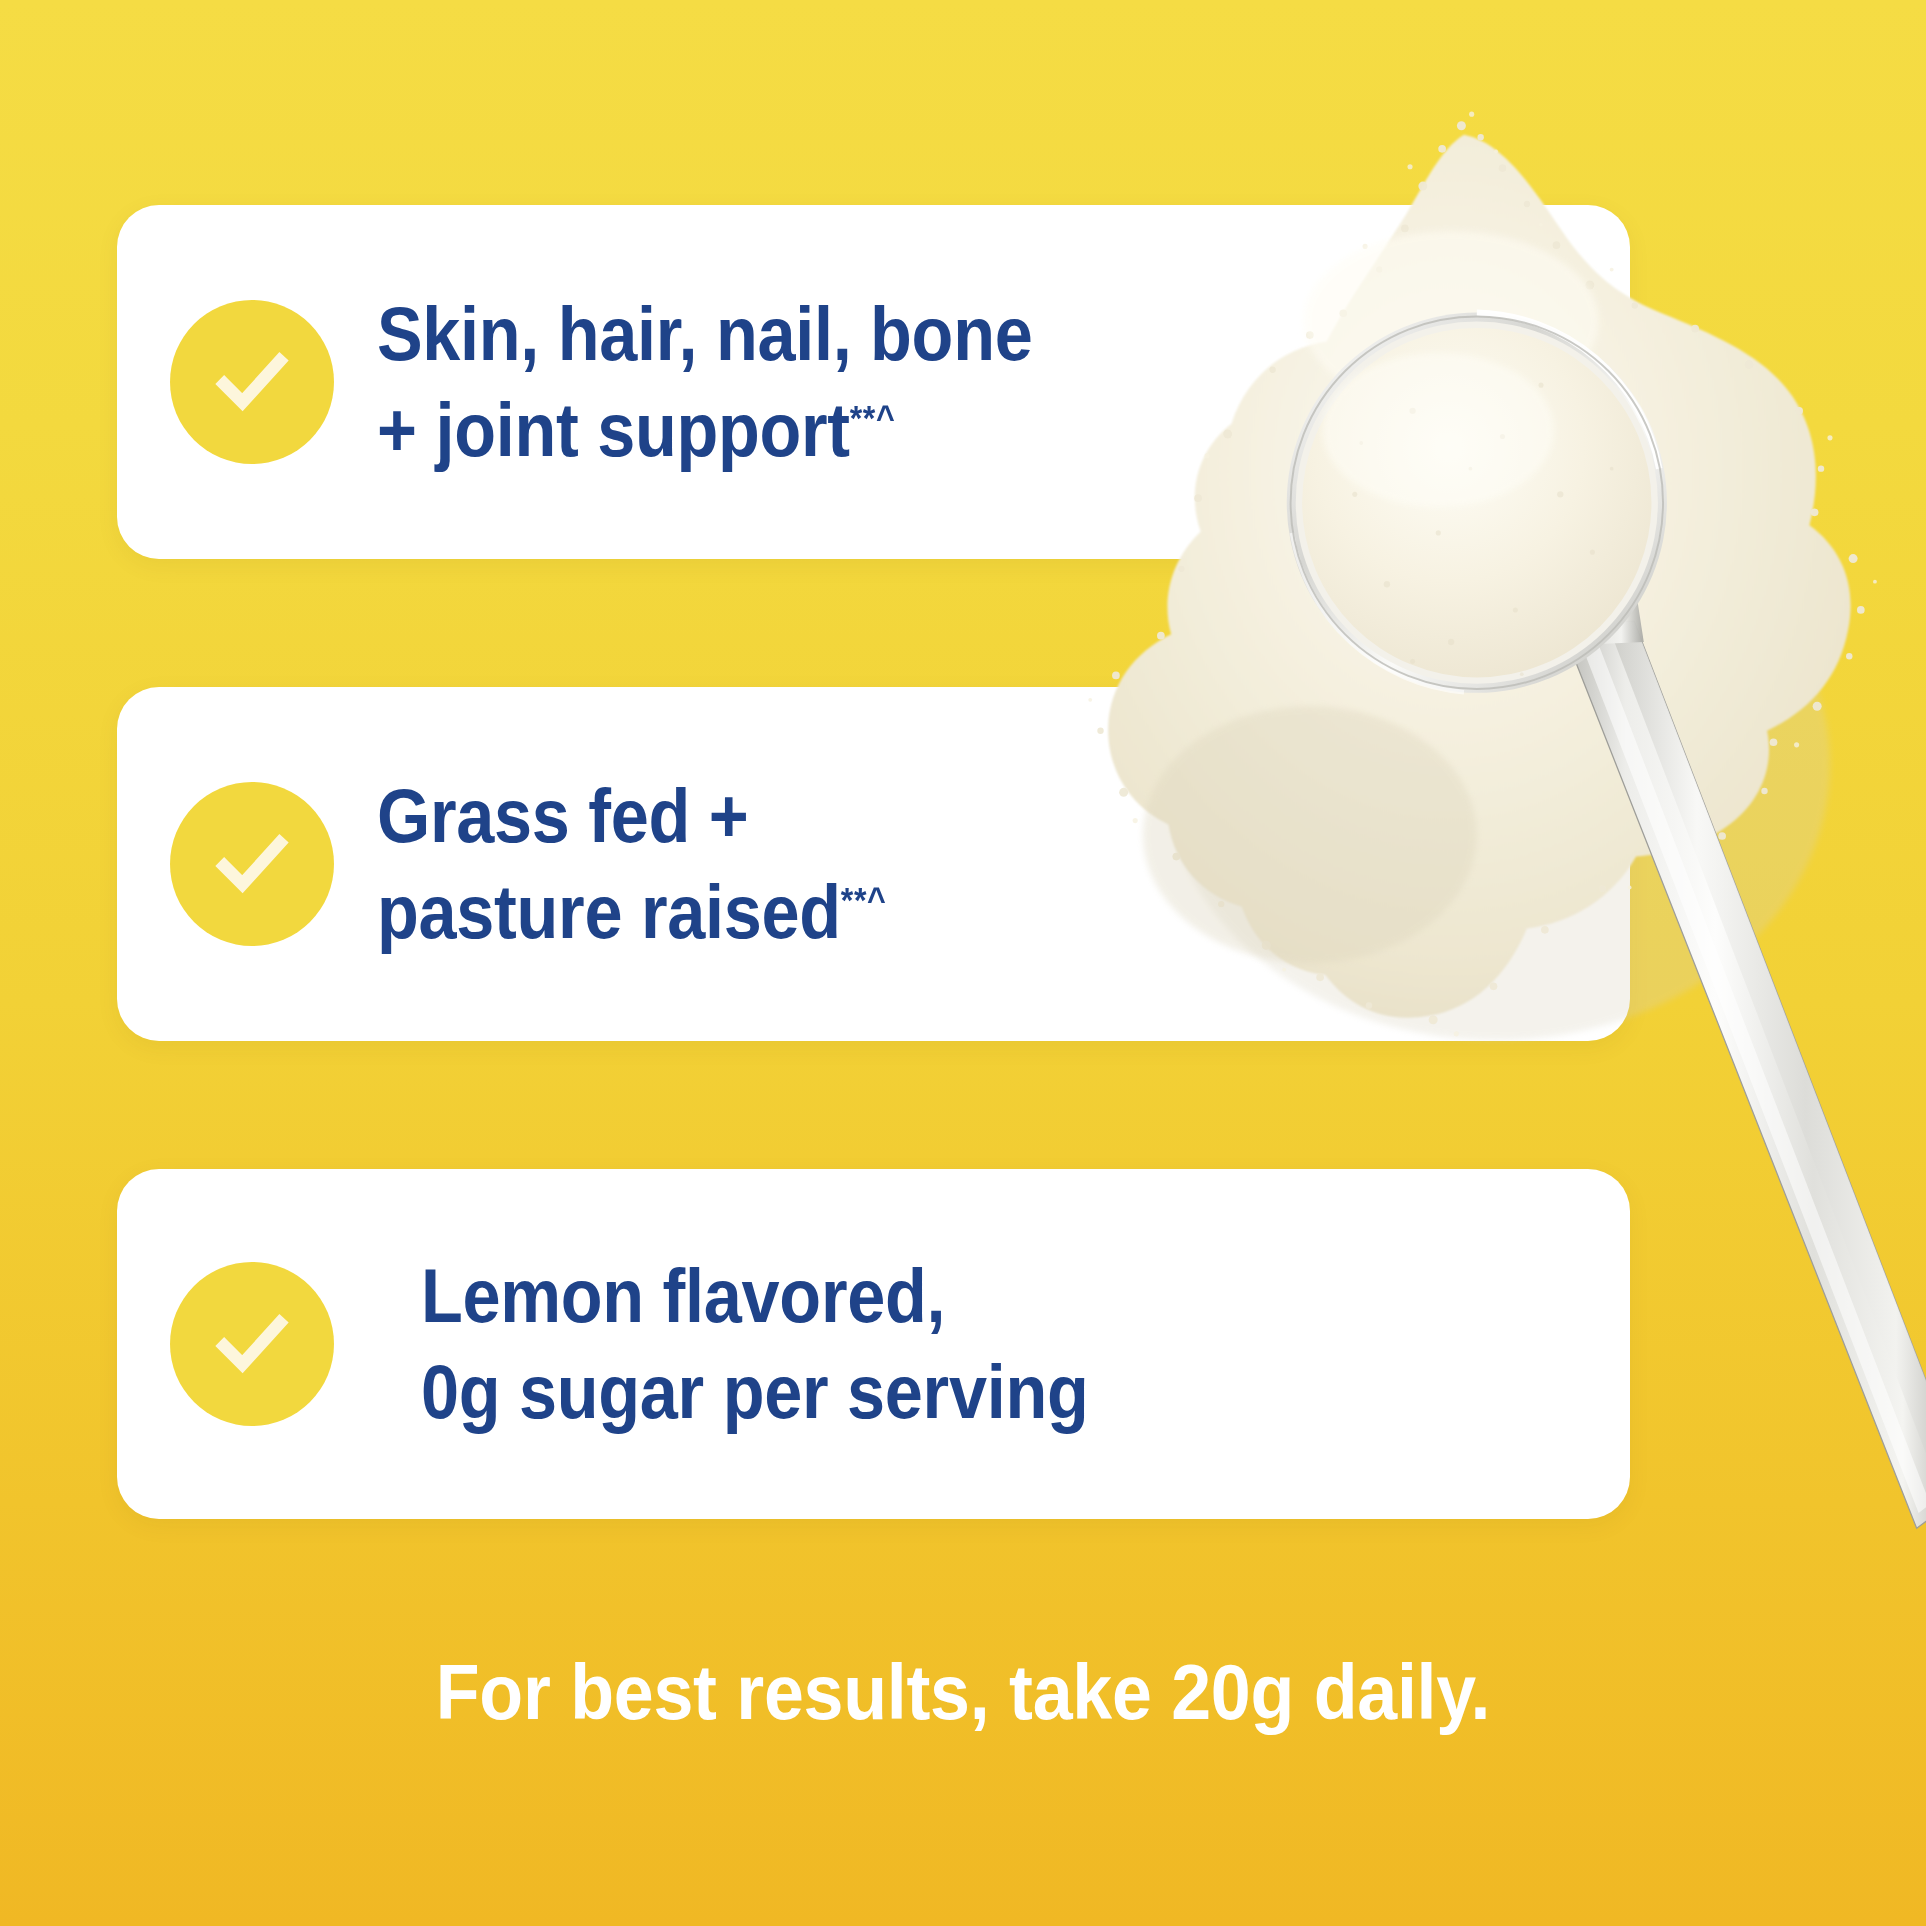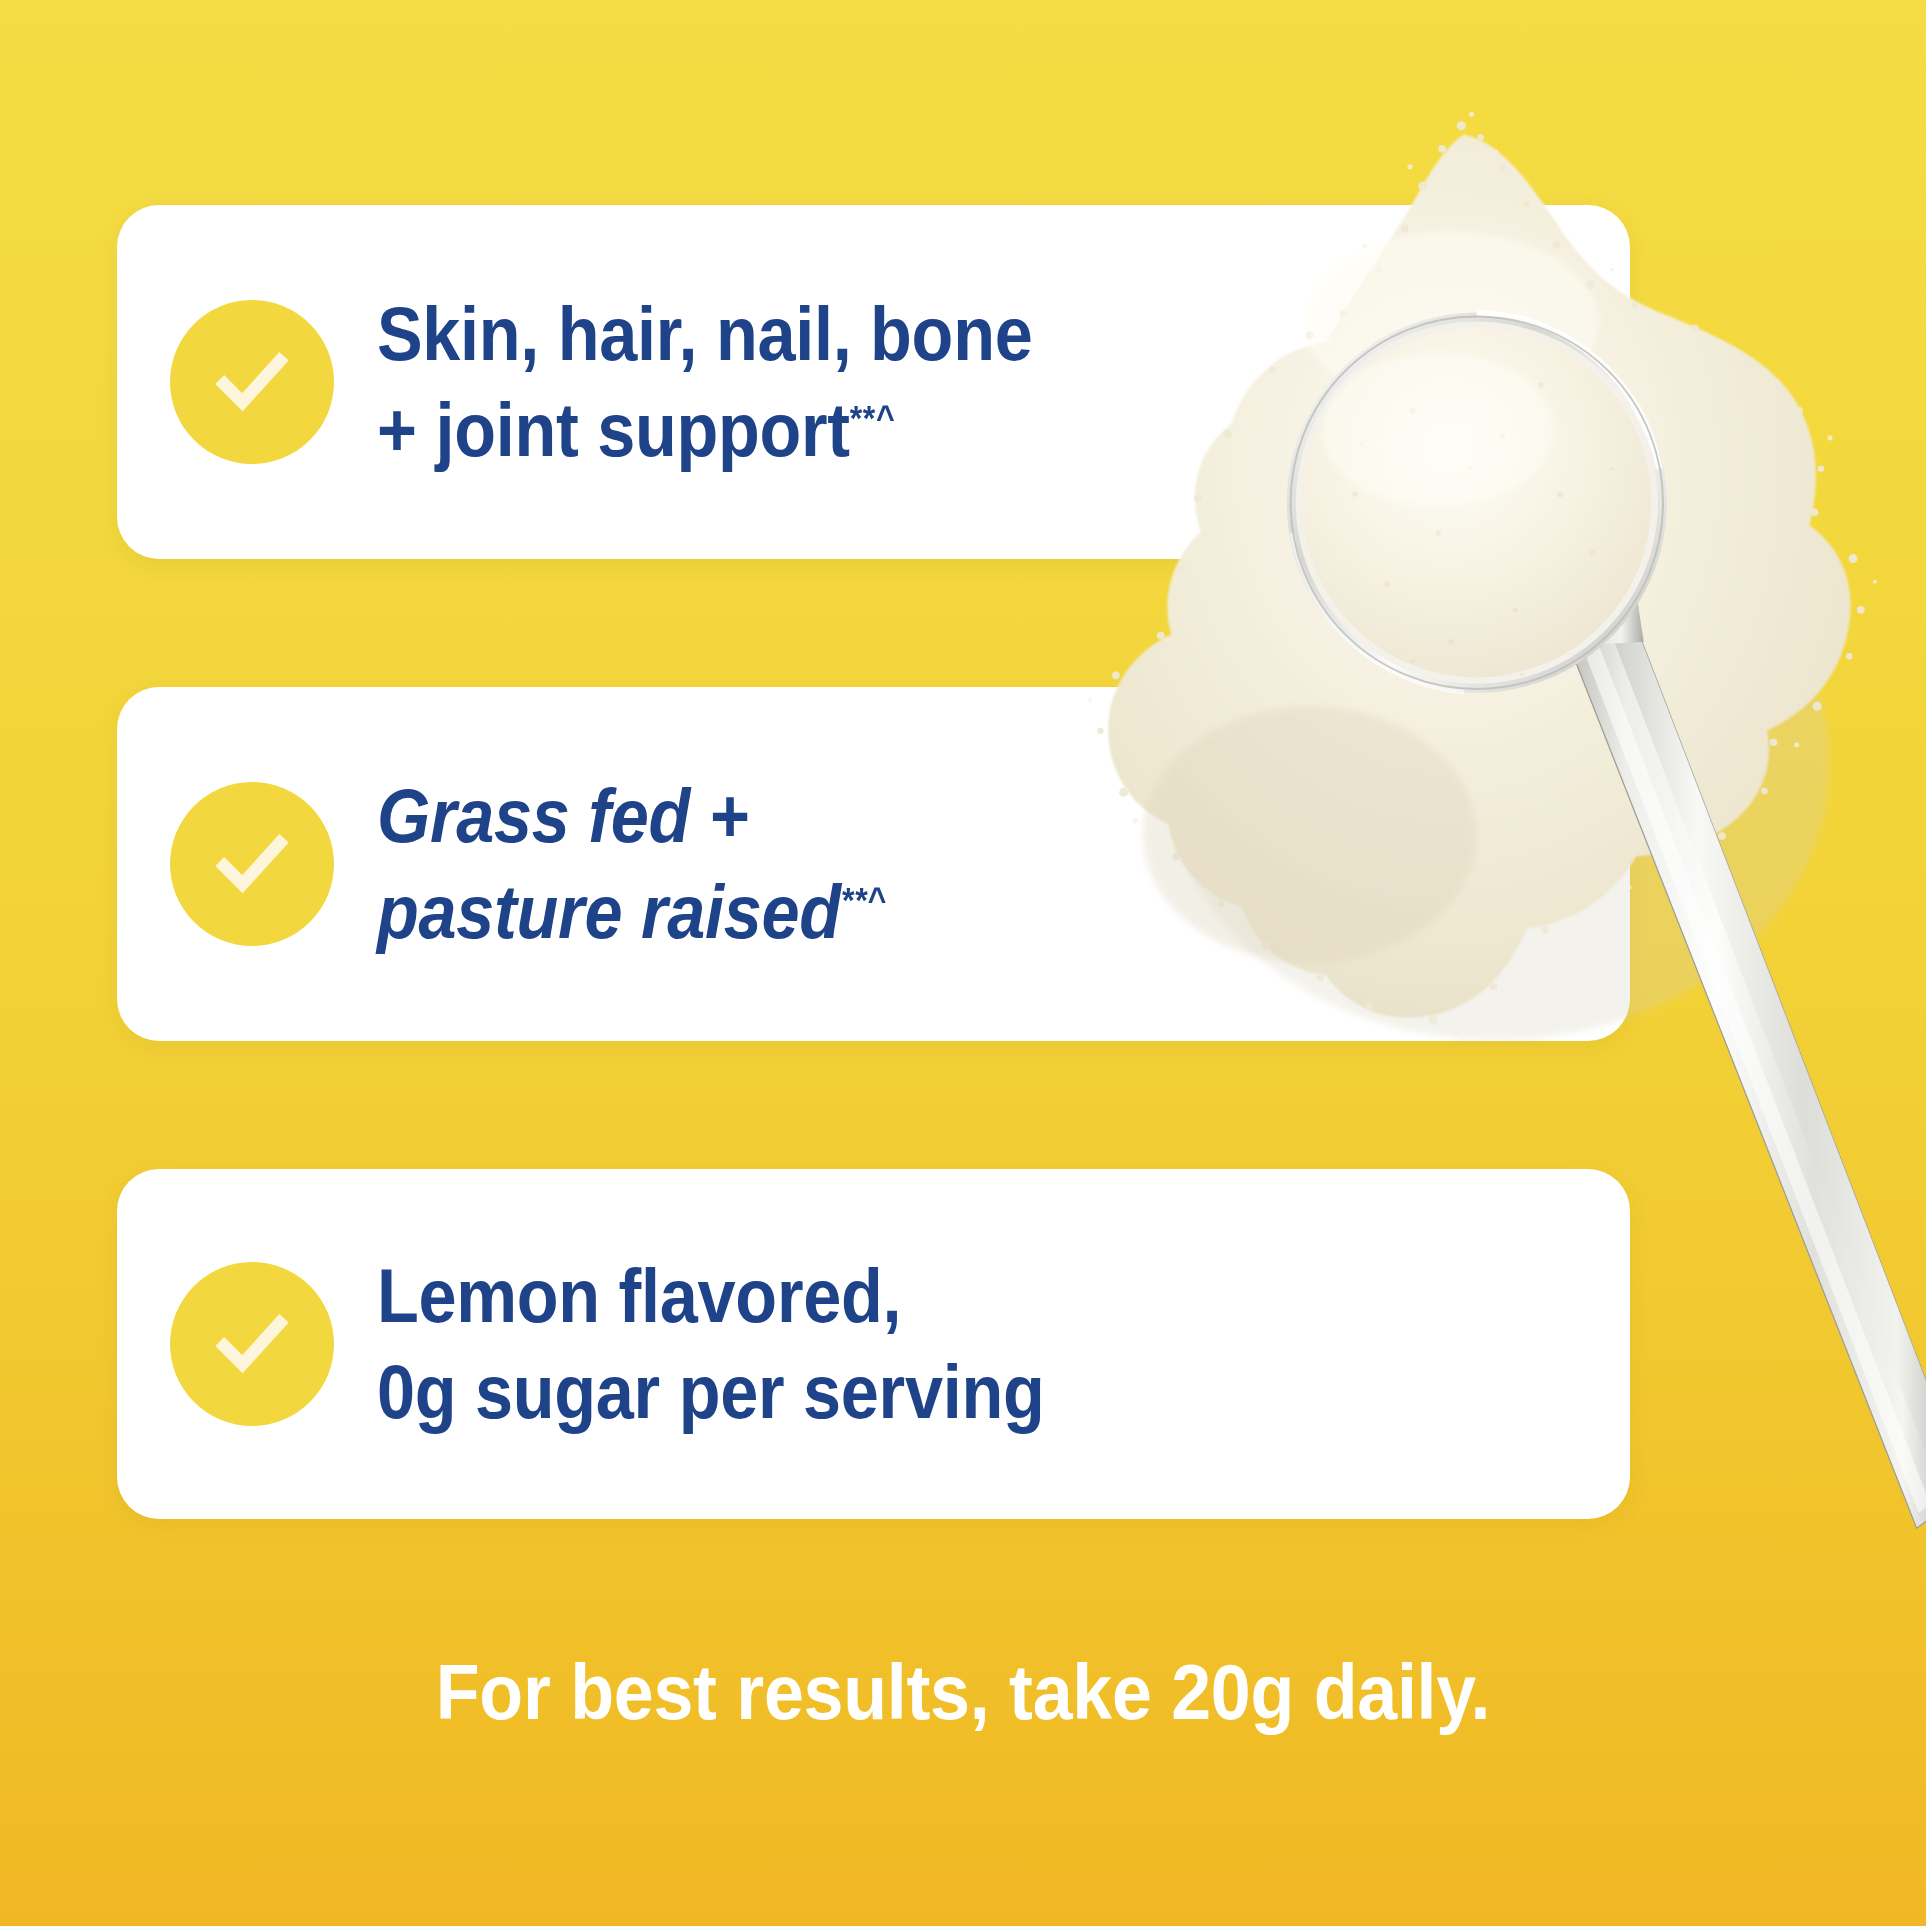--- a/index.html
+++ b/index.html
@@ -16,22 +16,22 @@
     position:absolute;
     left:117px;
     width:1513px;
     background:#ffffff;
     border-radius:42px;
     box-shadow:0 6.4px 22px rgba(120,90,10,.07);
     display:flex;
     align-items:center;
   }
   #card-0 { top:205px;  height:354px; }
-  #card-1 { top:687px; height:354px;font-style:italic; }
-  #card-2 { top:1169px; height:350px; }
+  #card-1 { top:687px; height:354px; }
+  #card-2 { top:1169px; height:350px;gap:44px; }
 
   .check-wrap { width:270px; flex:0 0 270px; display:flex; justify-content:center; align-items:center; }
   .check-circle {
     width:164px; height:164px; border-radius:50%;
     background:#F2D83E;
     display:flex; align-items:center; justify-content:center;
   }
   .check-circle svg { width:96px; height:96px; display:block; }
 
   .card-text {

